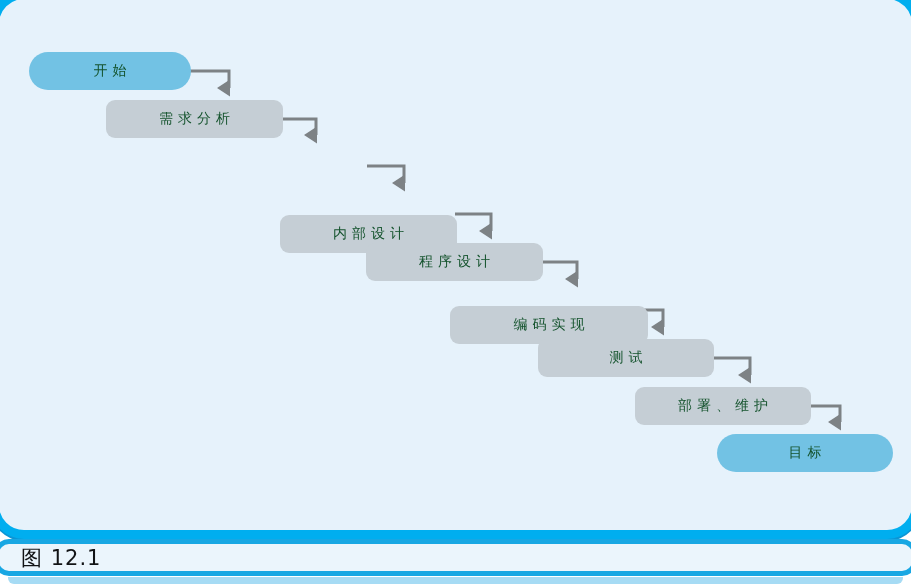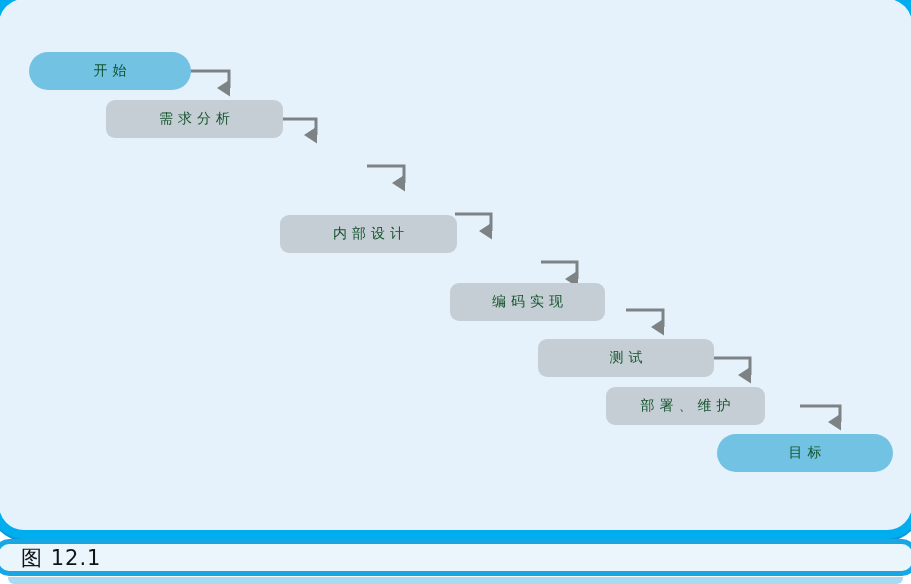--- a/index.html
+++ b/index.html
@@ -111,26 +111,27 @@
     </g>
   </svg>
 
   <div class="terminal" style="left:29px;  top:52px;  width:162px;">开始</div>
 
   <div class="stage" style="left:106px; top:100px; width:177px;">需求分析</div>
 
 
   <div class="stage" style="left:280px; top:195px; width:177px;margin-top:20px;">内部设计</div>
 
+  <div class="stage" style="left:366px; top:243px; width:177px;">程序设计</div>
 
-  <div class="stage" style="left:450px; top:283px; width:155px;">编码实现</div>
+  <div class="stage" style="left:450px; top:306px; width:198px;">编码实现</div>
 
   <div class="stage" style="left:538px; top:339px; width:176px;">测试</div>
 
-  <div class="stage" style="left:606px; top:387px; width:159px;">部署、维护</div>
+  <div class="stage" style="left:635px; top:387px; width:176px;">部署、维护</div>
 
   <div class="terminal" style="left:717px; top:434px; width:176px;text-align:center;">目标</div>
 
   <div class="caption-bar">
     <span class="caption-label">图 12.1</span>
   </div>
 
   <div class="bottom-strip"></div>
 
 </div>

